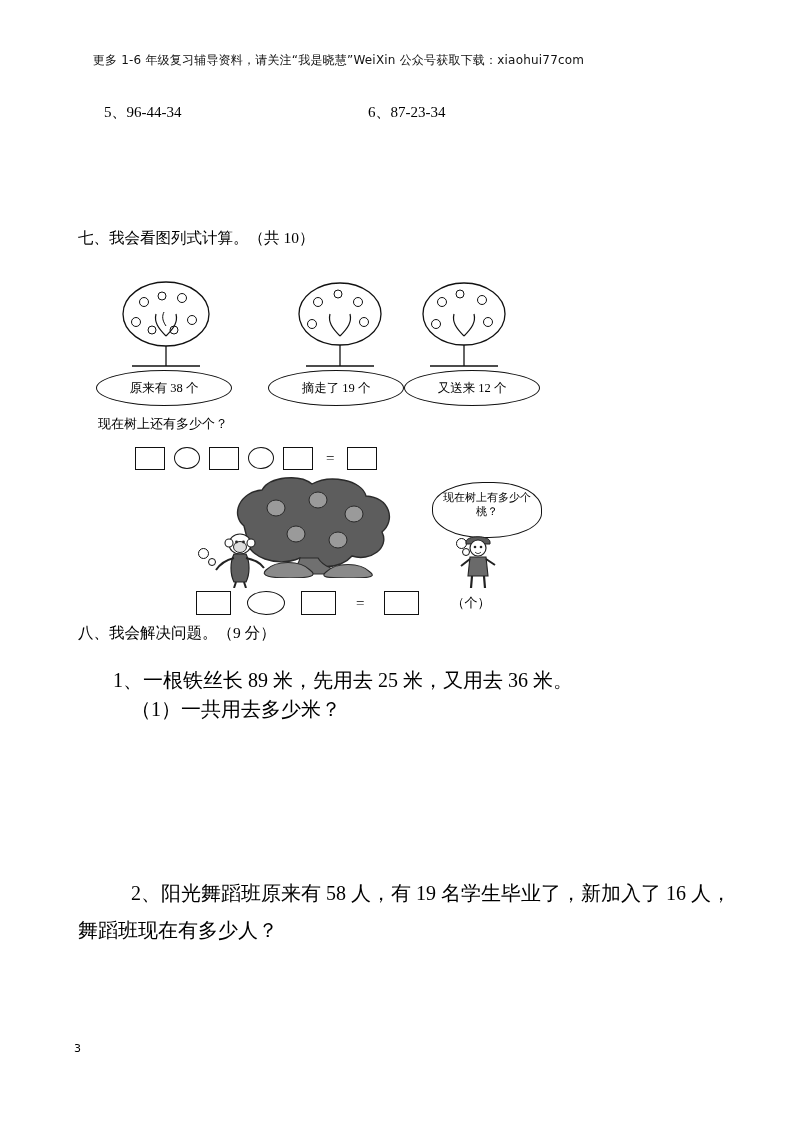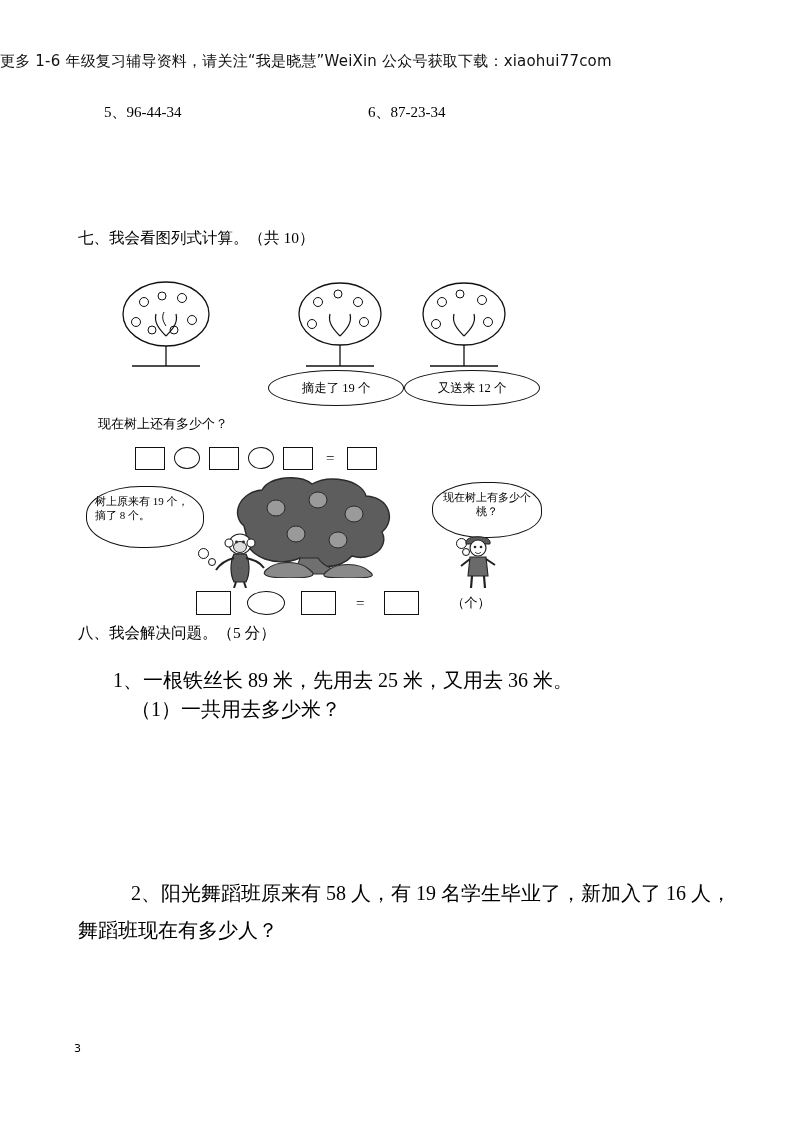--- a/index.html
+++ b/index.html
@@ -21,23 +21,23 @@
     width: 793px;
     height: 1122px;
   }
 
   
   .header {
     position: absolute;
     left: 0;
     top: 52px;
     width: 677px;
-    text-align: left;
+    text-align: center;
     font-family: "DejaVu Sans", sans-serif;
-    font-size: 15px;
+    font-size: 12px;
     letter-spacing: .2px;
     color: #111;
     white-space: nowrap;
   }
 
   
   .calc-row {
     position: absolute;
     left: 0;
     top: 103px;
@@ -306,39 +306,39 @@
         <path d="M54 58 C62 50 66 44 64 36" stroke="#111" stroke-width="1.2" fill="none"></path>
         <circle cx="32" cy="24" r="4.5" fill="none" stroke="#111" stroke-width="1"></circle>
         <circle cx="72" cy="22" r="4.5" fill="none" stroke="#111" stroke-width="1"></circle>
         <circle cx="26" cy="46" r="4.5" fill="none" stroke="#111" stroke-width="1"></circle>
         <circle cx="78" cy="44" r="4.5" fill="none" stroke="#111" stroke-width="1"></circle>
         <circle cx="50" cy="16" r="4" fill="none" stroke="#111" stroke-width="1"></circle>
         <line x1="20" y1="88" x2="88" y2="88" stroke="#111" stroke-width="1.6"></line>
       </svg>
     </div>
 
+    <div class="ellipse-label e1">原来有 38 个</div>
     <div class="ellipse-label e2">摘走了 19 个</div>
     <div class="ellipse-label e3">又送来 12 个</div>
   </div>
 
   <div class="q-text">现在树上还有多少个？</div>
 
   <div class="ansrow1">
     <div class="box"></div>
     <div class="circ"></div>
     <div class="box"></div>
     <div class="circ"></div>
     <div class="box"></div>
     <div class="eqsign">=</div>
     <div class="box"></div>
   </div>
 
   <div class="scene">
 
-    <div class="bubble-left">树上原来有 19 个，摘了 8 个。</div>
     <div class="bubble-tail" style="left:112px; top:74px; width:9px; height:9px;"></div>
     <div class="bubble-tail" style="left:122px; top:84px; width:6px; height:6px;"></div>
 
     <div class="bubble-right">现在树上有多少个桃？</div>
     <div class="bubble-tail" style="left:370px; top:64px; width:9px; height:9px;"></div>
     <div class="bubble-tail" style="left:376px; top:74px; width:6px; height:6px;"></div>
 
     <div class="tree-big">
       <svg viewBox="0 0 196 104" width="196" height="104">
         <path d="M30 52 C16 40 26 18 48 16 C56 2 86 0 98 10 C116 0 148 6 152 22
@@ -386,20 +386,20 @@
 
   <div class="ansrow2">
     <div class="box2"></div>
     <div class="oval2"></div>
     <div class="box2"></div>
     <div class="eqsign">=</div>
     <div class="box2"></div>
     <div class="unit-note">（个）</div>
   </div>
 
-  <div class="sec8-title">八、我会解决问题。（5 分）</div>
+  <div class="sec8-title">八、我会解决问题。（9 分）</div>
   <div class="p p1">1、一根铁丝长 89 米，先用去 25 米，又用去 36 米。</div>
   <div class="p p1a">（1）一共用去多少米？</div>
   <div class="p p2">2、阳光舞蹈班原来有 58 人，有 19 名学生毕业了，新加入了 16 人，</div>
   <div class="p p2b">舞蹈班现在有多少人？</div>
 
   <div class="page-num">3</div>
 </div>
 
 </body></html>

